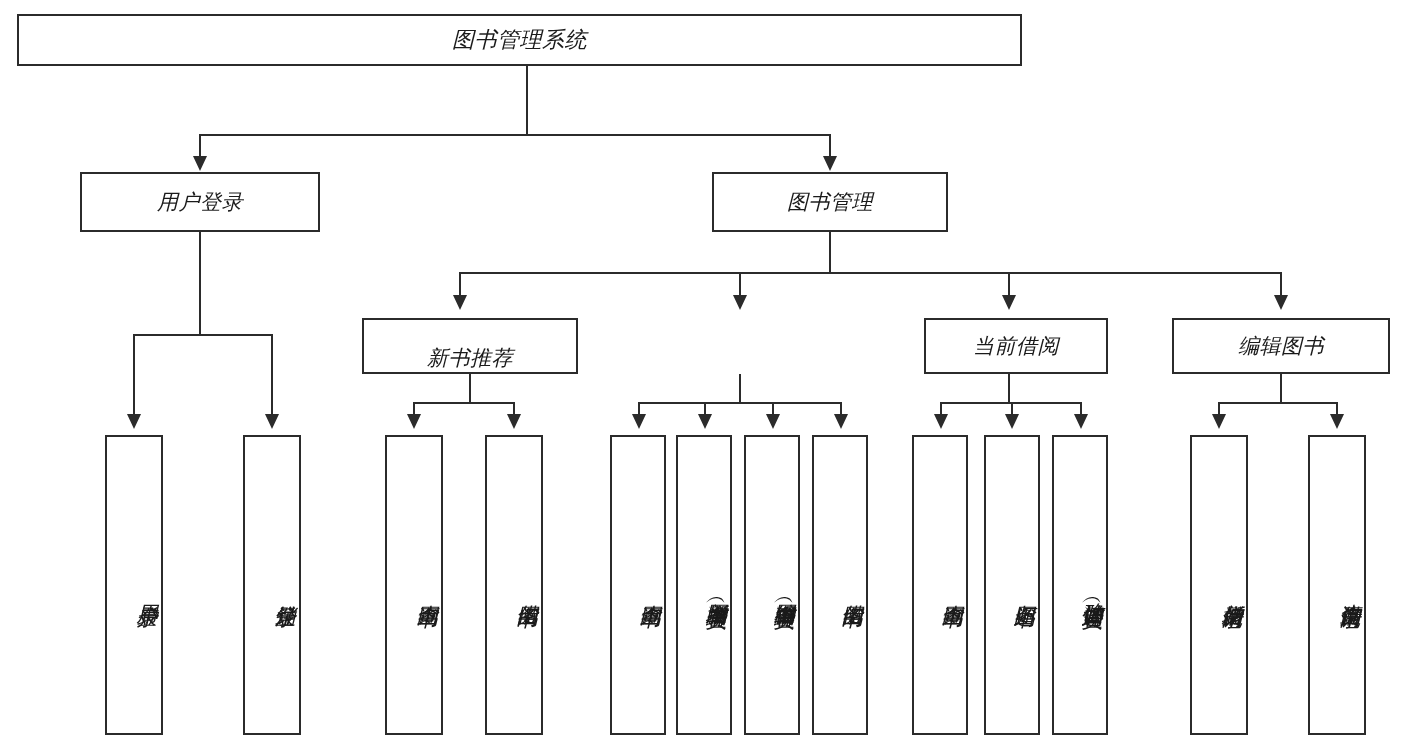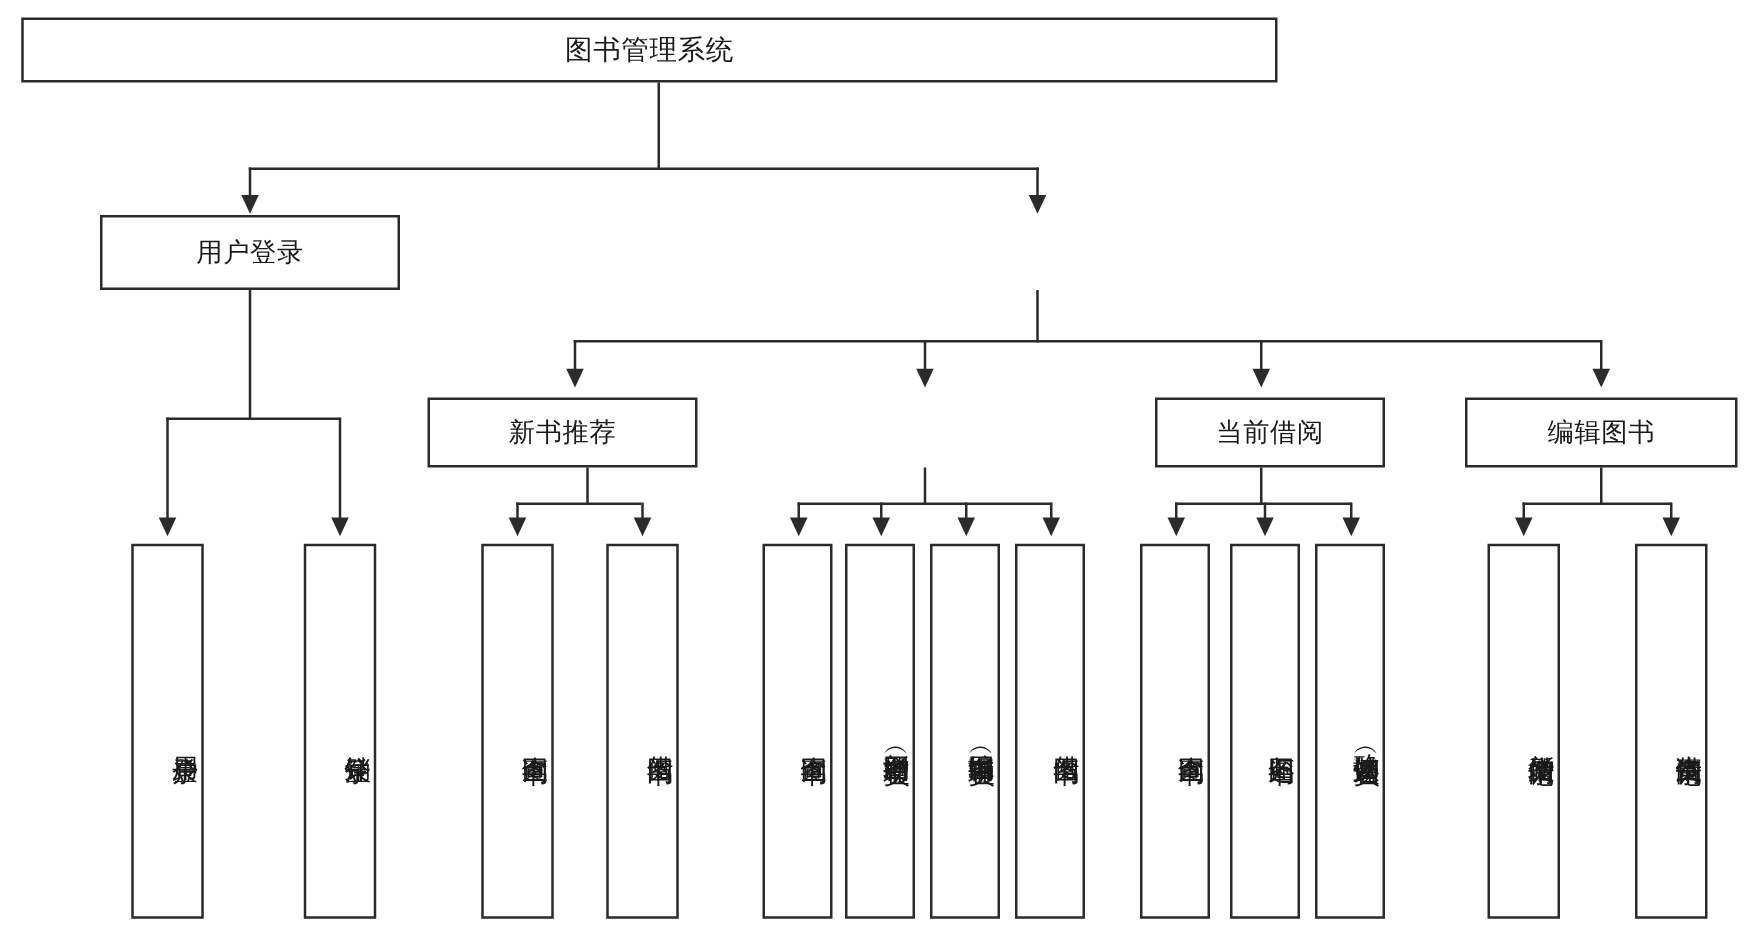--- a/index.html
+++ b/index.html
@@ -9,20 +9,21 @@
   }
   body {
     font-family: "Liberation Sans", "DejaVu Sans", sans-serif;
   }
   #canvas {
     position: relative;
     width: 1405px;
     height: 747px;
     background: #ffffff;
     overflow: hidden;
+    font-style: italic;
   }
   .node {
     position: absolute;
     box-sizing: border-box;
     background: #ffffff;
     border: 2px solid #2b2b2b;
     display: flex;
     align-items: center;
     justify-content: center;
     color: #1a1a1a;
@@ -91,41 +92,44 @@
   <div class="edge edge-h" style="left:199px; top:134px; width:632px; height:2px;"></div>
 
   <div class="edge edge-v" style="left:199px; top:134px; width:2px; height:25px;"></div>
   <div class="arrow" style="left:193px; top:156px;"></div>
 
   <div class="edge edge-v" style="left:829px; top:134px; width:2px; height:25px;"></div>
   <div class="arrow" style="left:823px; top:156px;"></div>
 
   <div class="node node-h" style="left:80px; top:172px; width:240px; height:60px;">
     <span>用户登录</span>
+  </div>
+  <div class="node node-h" style="left:712px; top:172px; width:236px; height:60px;">
+    <span>图书管理</span>
   </div>
 
   <div class="edge edge-v" style="left:199px; top:232px; width:2px; height:104px;"></div>
   <div class="edge edge-h" style="left:133px; top:334px; width:139px; height:2px;"></div>
   <div class="edge edge-v" style="left:133px; top:334px; width:2px; height:82px;"></div>
   <div class="arrow" style="left:127px; top:414px;"></div>
   <div class="edge edge-v" style="left:271px; top:334px; width:2px; height:82px;"></div>
   <div class="arrow" style="left:265px; top:414px;"></div>
 
   <div class="edge edge-v" style="left:829px; top:232px; width:2px; height:42px;"></div>
   <div class="edge edge-h" style="left:459px; top:272px; width:822px; height:2px;"></div>
   <div class="edge edge-v" style="left:459px; top:272px; width:2px; height:25px;"></div>
   <div class="arrow" style="left:453px; top:295px;"></div>
   <div class="edge edge-v" style="left:739px; top:272px; width:2px; height:25px;"></div>
   <div class="arrow" style="left:733px; top:295px;"></div>
   <div class="edge edge-v" style="left:1008px; top:272px; width:2px; height:25px;"></div>
   <div class="arrow" style="left:1002px; top:295px;"></div>
   <div class="edge edge-v" style="left:1280px; top:272px; width:2px; height:25px;"></div>
   <div class="arrow" style="left:1274px; top:295px;"></div>
 
-  <div class="node node-h" style="left:342px; top:318px; width:216px; height:56px;">
+  <div class="node node-h" style="left:362px; top:318px; width:216px; height:56px;align-items:flex-end;">
     <span>新书推荐</span>
   </div>
   <div class="node node-h" style="left:924px; top:318px; width:184px; height:56px;">
     <span>当前借阅</span>
   </div>
   <div class="node node-h" style="left:1172px; top:318px; width:218px; height:56px;">
     <span>编辑图书</span>
   </div>
 
   <div class="edge edge-v" style="left:469px; top:374px; width:2px; height:30px;"></div>

